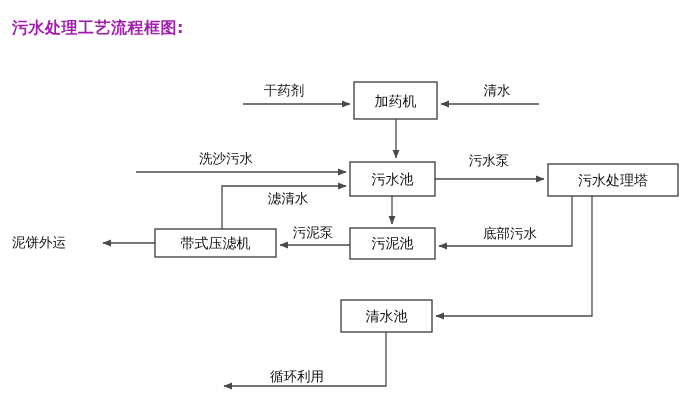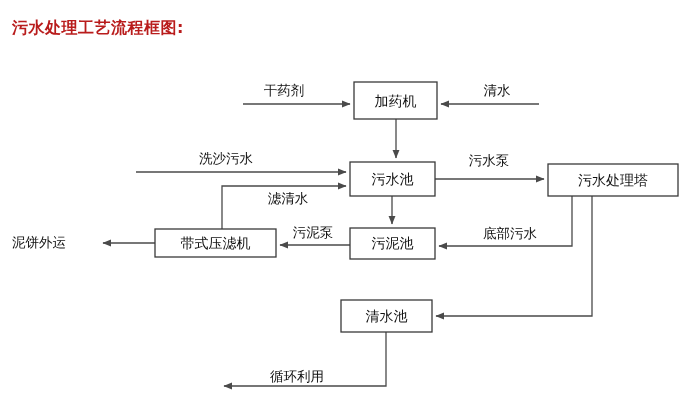--- a/index.html
+++ b/index.html
@@ -14,21 +14,21 @@
     background: #ffffff;
     overflow: hidden;
     font-family: "DejaVu Sans", "Liberation Sans", sans-serif;
   }
   #diagram-title {
     position: absolute;
     left: 12px;
     top: 18px;
     font-size: 16px;
     font-weight: bold;
-    color: #b91c1c;
+    color: #a21caf;
     letter-spacing: 0.5px;
     white-space: nowrap;
   }
   svg#flow {
     position: absolute;
     left: 0;
     top: 0;
     width: 700px;
     height: 420px;
   }

